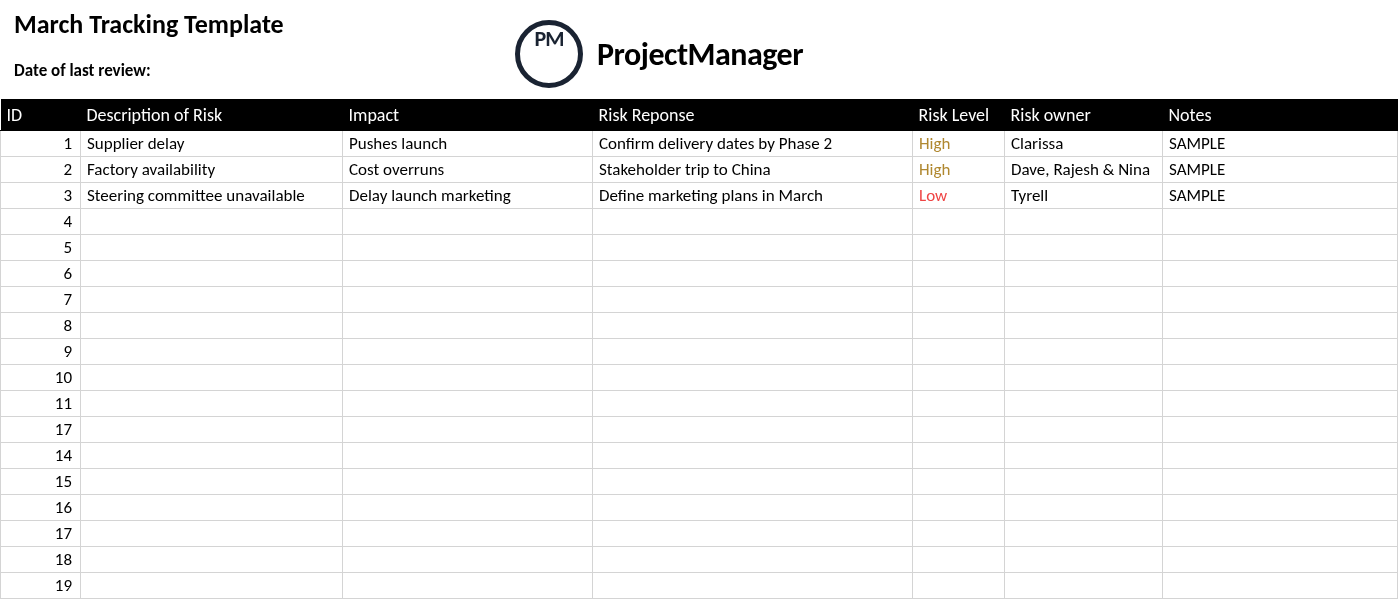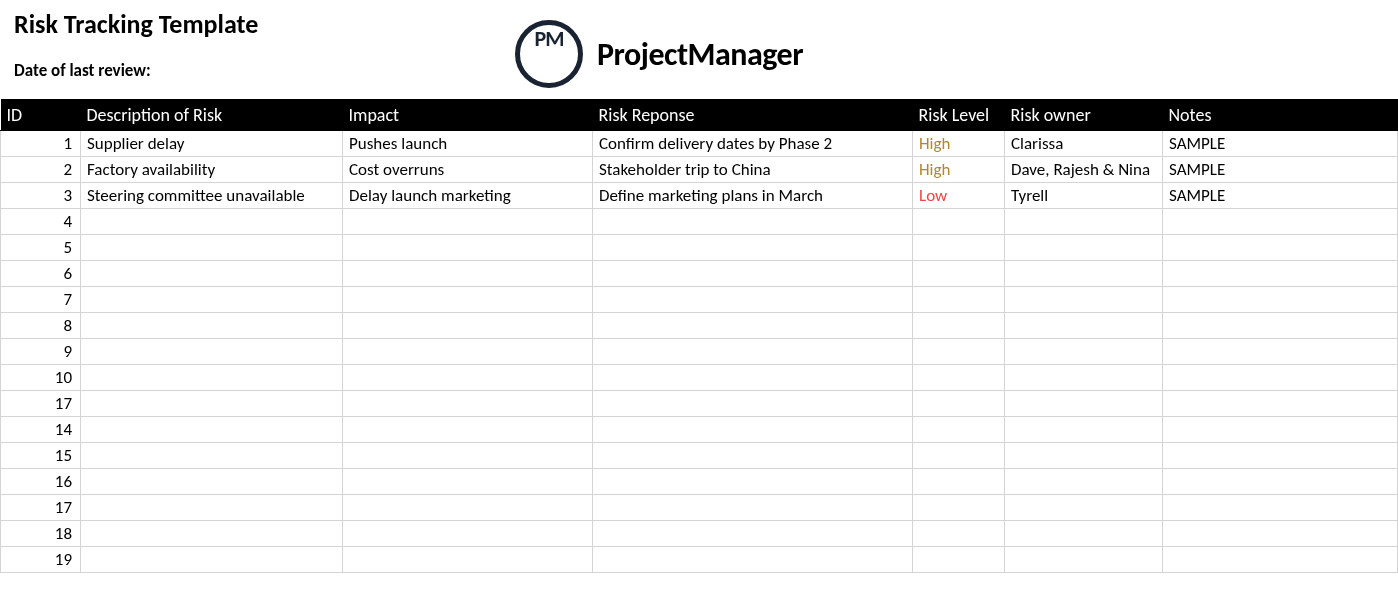--- a/index.html
+++ b/index.html
@@ -90,21 +90,21 @@
     .col-owner { width: 158px; }
     .col-notes { width: auto; margin-top: 24px; }
     .risk-high { color: #b08830; }
     .risk-low { color: #ef4444; }
   </style>
 </head>
 <body>
 
 <div class="header-area">
   <div class="header-left">
-    <div class="title">Risk Tracking Template</div>
+    <div class="title">March Tracking Template</div>
     <div class="review-date">Date of last review:</div>
   </div>
   <div class="logo-block">
     <div class="pm-circle">
       <span class="pm-inner">PM</span>
     </div>
     <div class="logo-text">ProjectManager</div>
   </div>
 </div>
 
@@ -205,20 +205,29 @@
       <tr>
         <td class="col-id">10</td>
         <td class="col-desc"></td>
         <td class="col-impact"></td>
         <td class="col-response"></td>
         <td class="col-level "></td>
         <td class="col-owner"></td>
         <td class="col-notes"></td>
       </tr>
       <tr>
+        <td class="col-id">11</td>
+        <td class="col-desc"></td>
+        <td class="col-impact"></td>
+        <td class="col-response"></td>
+        <td class="col-level "></td>
+        <td class="col-owner"></td>
+        <td class="col-notes"></td>
+      </tr>
+      <tr>
         <td class="col-id">17</td>
         <td class="col-desc"></td>
         <td class="col-impact"></td>
         <td class="col-response"></td>
         <td class="col-level "></td>
         <td class="col-owner"></td>
         <td class="col-notes"></td>
       </tr>
       <tr>
         <td class="col-id">14</td>

